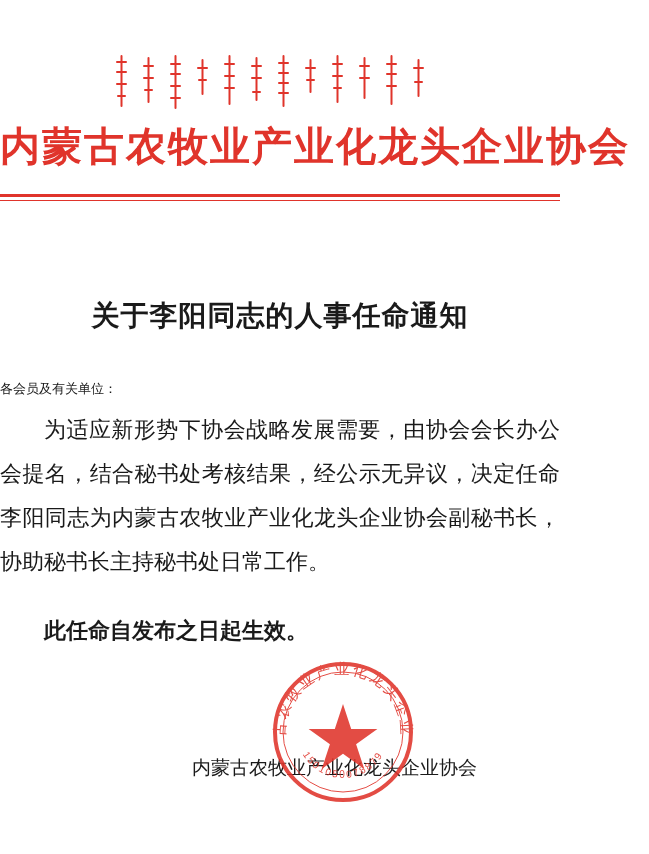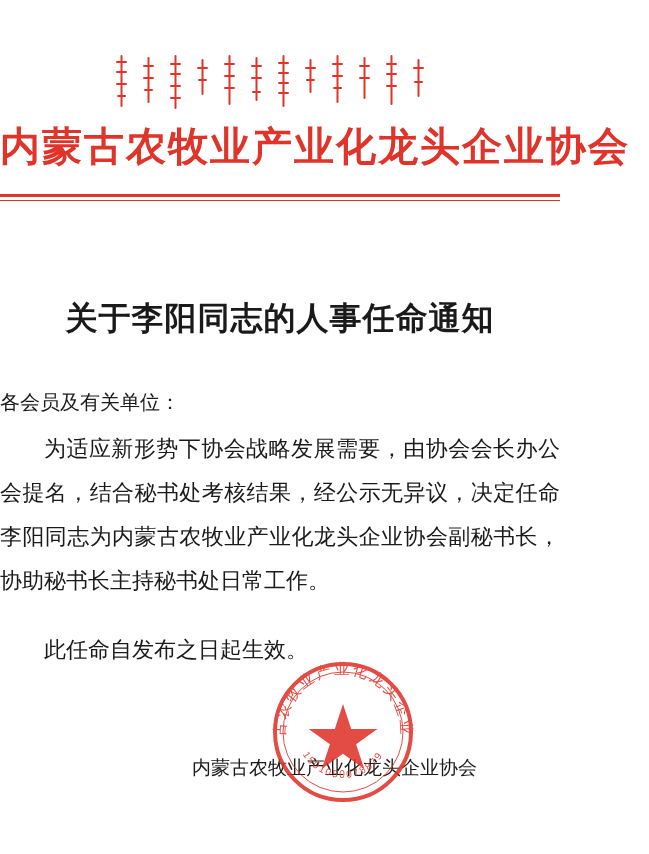--- a/index.html
+++ b/index.html
@@ -72,40 +72,41 @@
 
   
   .doc-body {
     width: 560px;
     margin: 0 auto;
     padding-top: 96px;
     box-sizing: border-box;
   }
   .doc-title {
     text-align: center;
-    font-size: 32px;
+    font-size: 28px;
     font-weight: bold;
     letter-spacing: 1px;
     margin-bottom: 42px;
     font-family: "Liberation Serif", "DejaVu Serif", serif;
   }
   .salutation {
-    font-size: 20px;
+    font-size: 13px;
     line-height: 1.9;
     margin-bottom: 6px;
   }
   .para {
     font-size: 22px;
     line-height: 2.0;
     text-indent: 2em;
     text-align: justify;
     margin: 0 0 2px 0;
   }
   .para.second {
     margin-top: 25px;
+    font-weight: bold;
   }
 
   
   .sign-block {
     position: absolute;
     right: 44px;
     bottom: 66px;
     text-align: right;
     font-size: 19px;
     line-height: 2.1;

